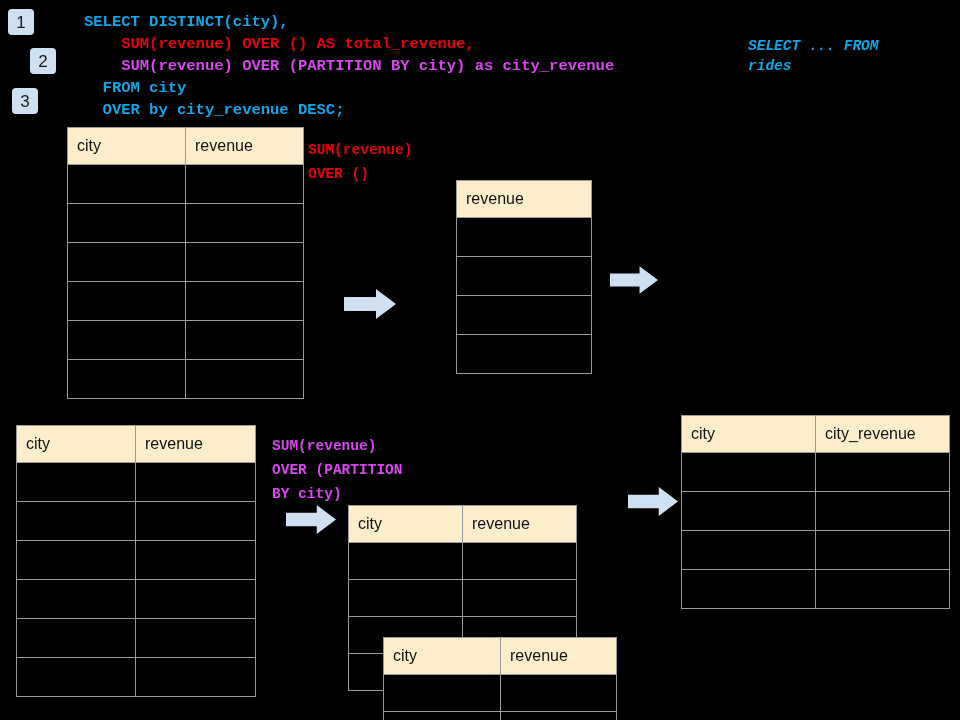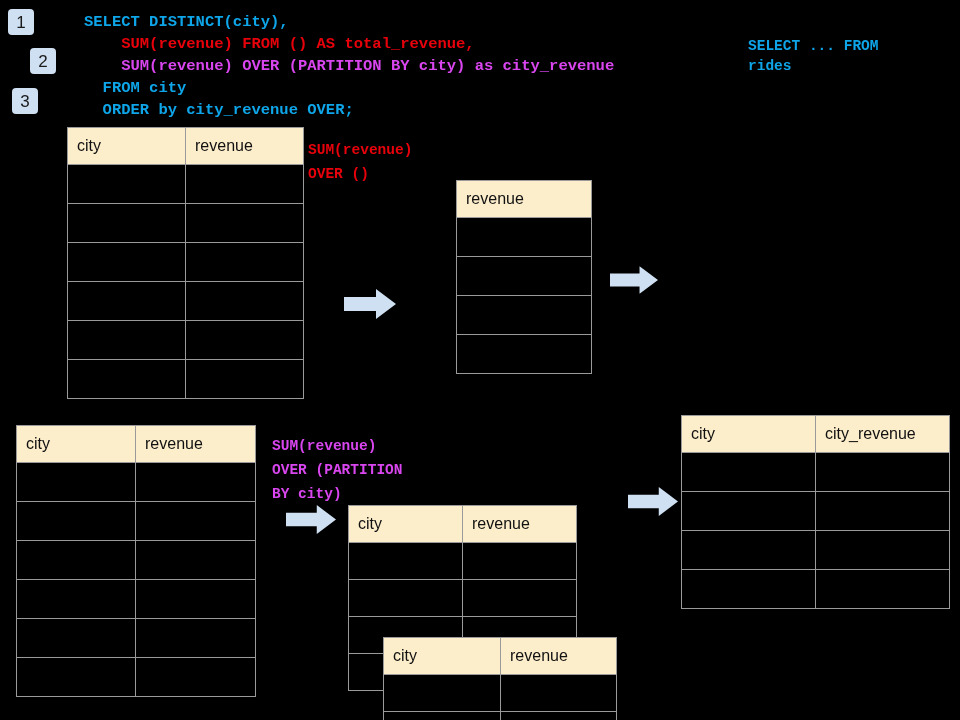--- a/index.html
+++ b/index.html
@@ -75,26 +75,26 @@
 </head>
 <body>
 
 <div class="stage">
 
   <div class="badge" style="left:8px;top:9px;">1</div>
   <div class="badge" style="left:30px;top:48px;">2</div>
   <div class="badge" style="left:12px;top:88px;">3</div>
 
   <div class="code c-purple" style="left:84px;top:11px;">SELECT DISTINCT(city),</div>
-  <div class="code c-red" style="left:84px;top:33px;">    SUM(revenue) FROM () AS total_revenue,</div>
+  <div class="code c-red" style="left:84px;top:33px;">    SUM(revenue) OVER () AS total_revenue,</div>
   <div class="code c-green" style="left:84px;top:55px;">    SUM(revenue) OVER (PARTITION BY city) as city_revenue</div>
   <div class="code c-purple" style="left:84px;top:77px;">  FROM city</div>
-  <div class="code c-purple" style="left:84px;top:99px;">  ORDER by city_revenue OVER;</div>
-
-  <div class="note c-purple" style="left:748px;top:36px;line-height:20px;">SELECT ... FROM
+  <div class="code c-purple" style="left:84px;top:99px;">  OVER by city_revenue DESC;</div>
+
+  <div class="note c-purple" style="left:748px;top:36px;line-height:20px;font-style:italic;">SELECT ... FROM
 rides</div>
 
   <div class="note c-red" style="left:308px;top:138px;">SUM(revenue)
 OVER ()</div>
 
   <div class="note c-green" style="left:272px;top:434px;">SUM(revenue)
 OVER (PARTITION
 BY city)</div>
 
   <table class="tbl" style="left:67px;top:127px;width:236px;">

